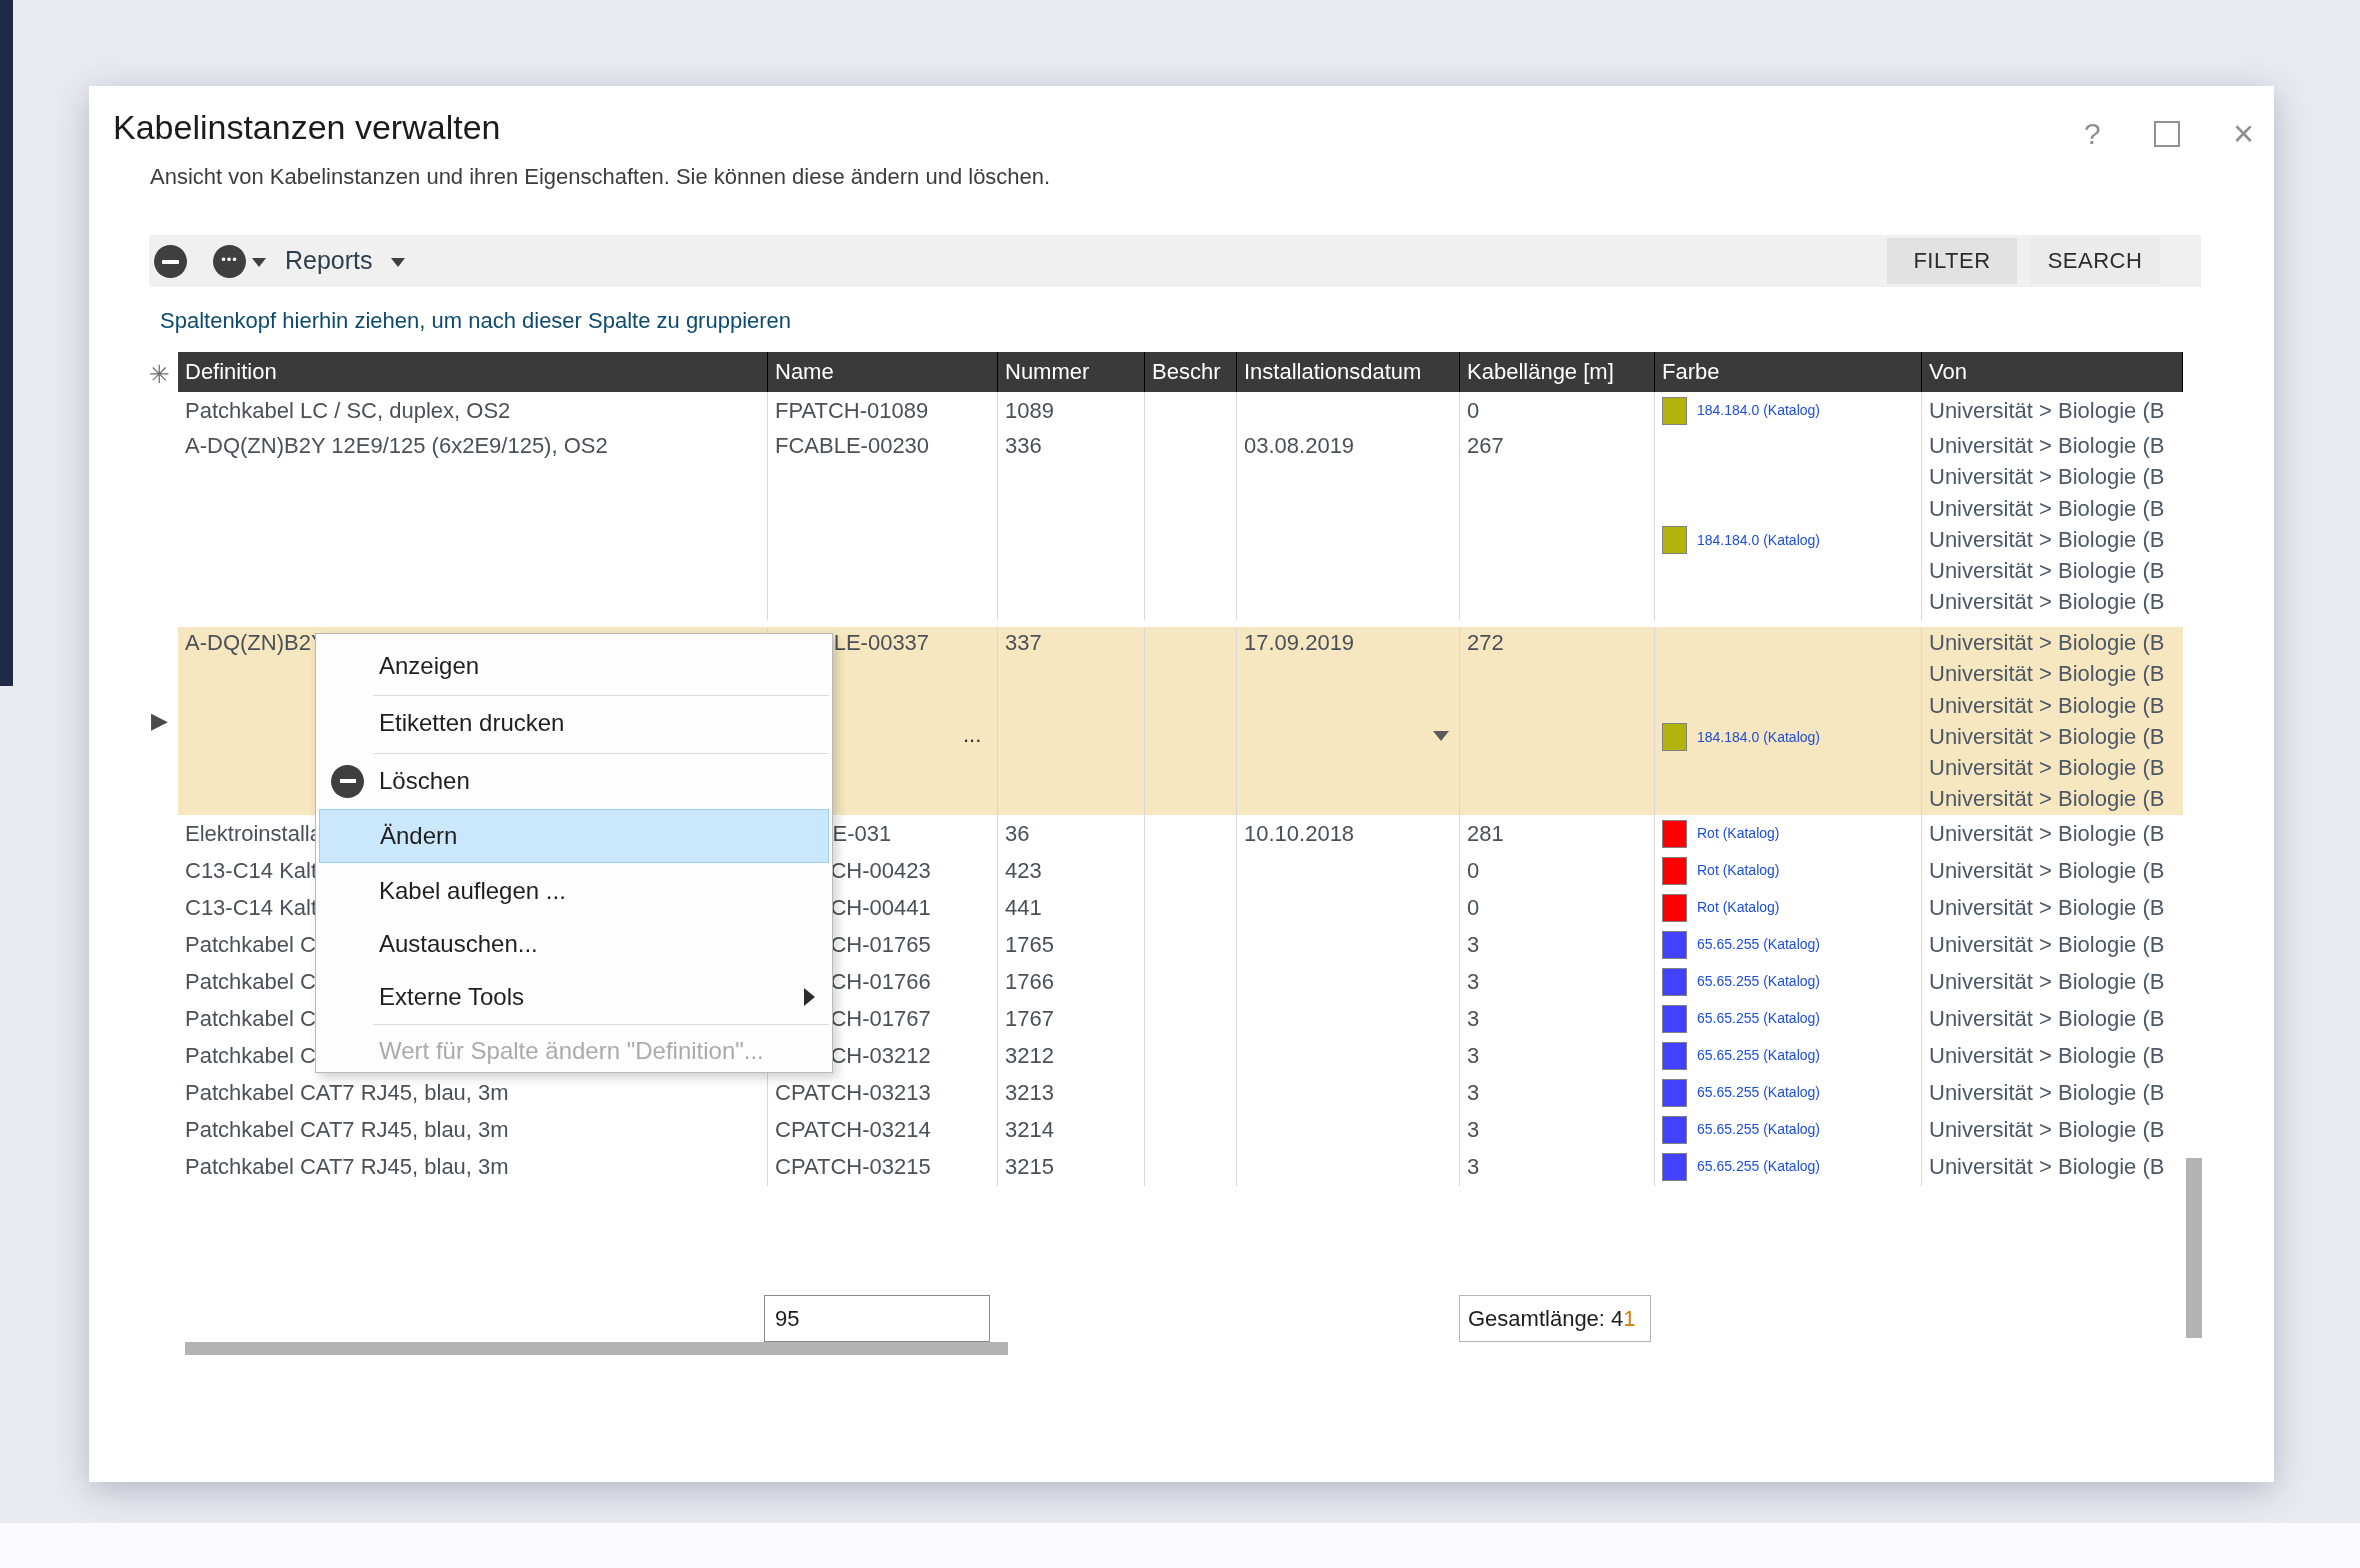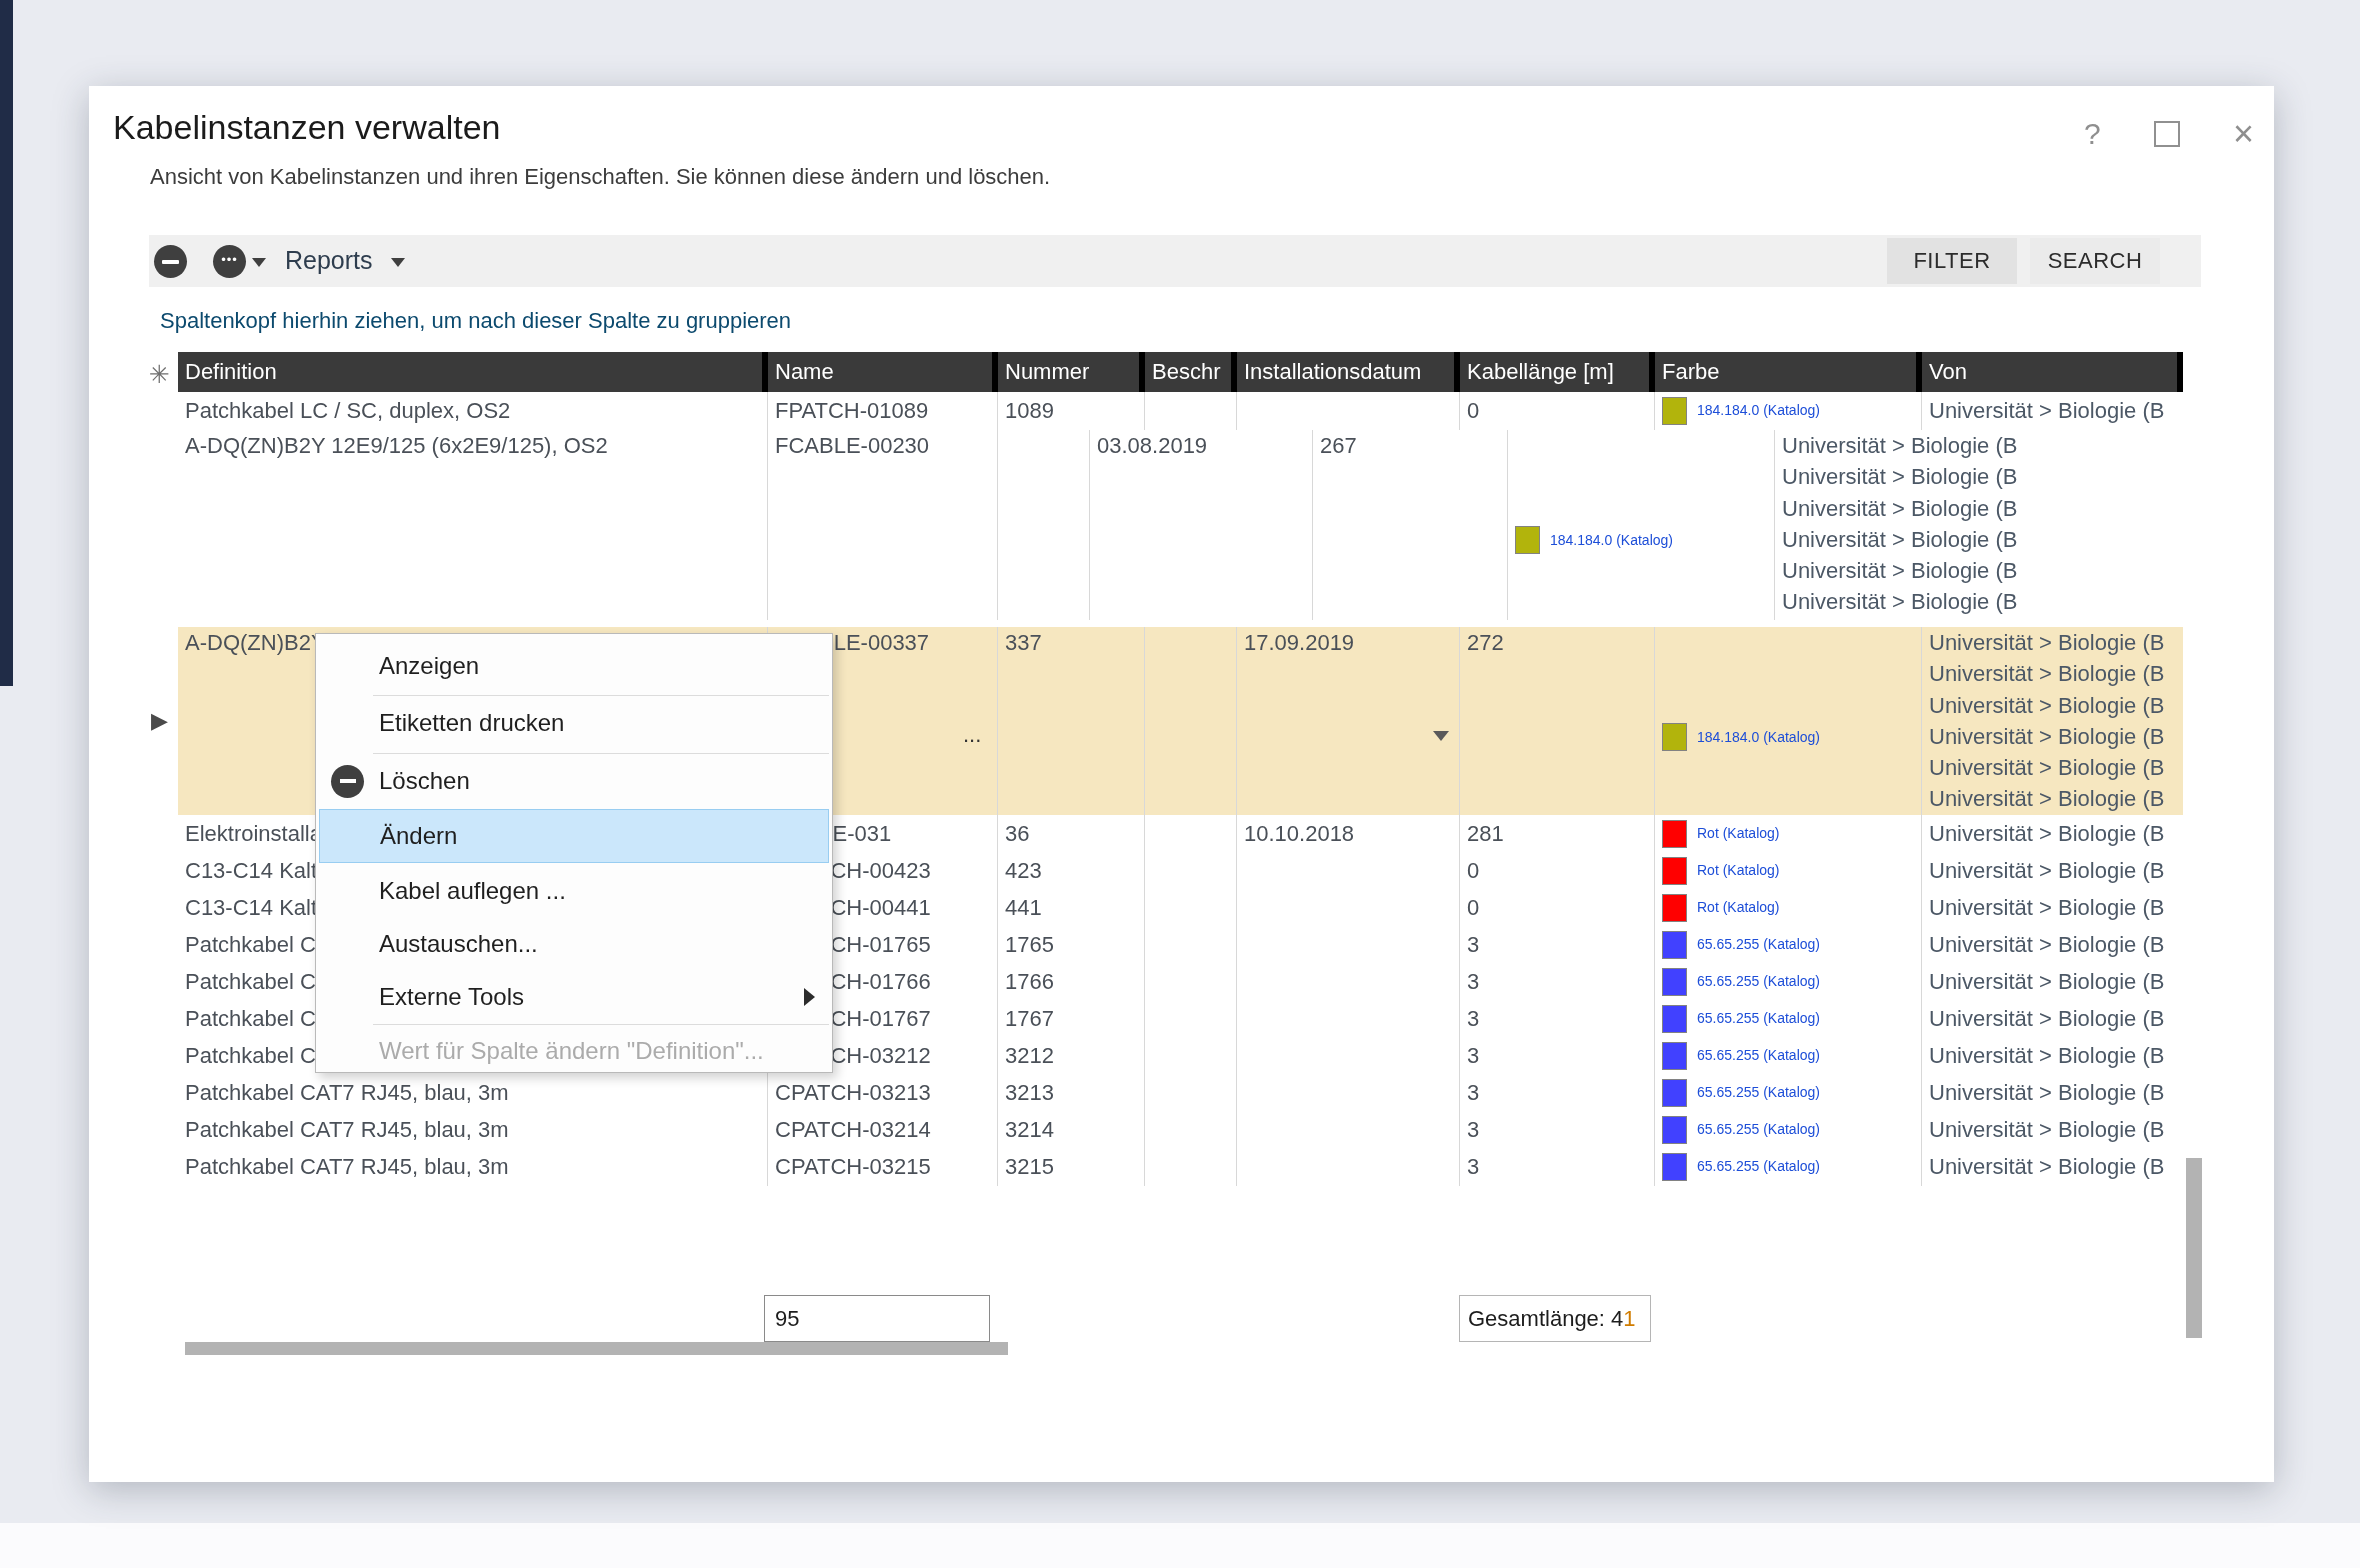--- a/index.html
+++ b/index.html
@@ -32,21 +32,21 @@
   .tb-filter { left:1798px; background:#e2e2e2; }
   .tb-search { left:1941px; background:#ebebeb; }
 
   .group-hint { position:absolute; left:71px; top:222px; font-size:22px; color:#0c4a6e; }
 
   .pin-icon { position:absolute; left:60px; top:274px; font-size:25px; color:#6f6f6f; font-family:"DejaVu Sans",sans-serif; }
   .row-indicator { position:absolute; left:62px; top:622px; font-size:22px; color:#4a4a4a; }
 
   .grid { position:absolute; left:89px; top:266px; width:2005px; height:834px; border-bottom:2px solid #8f8f8f; background:#fff; }
   .grid-header { display:flex; height:40px; background:#3a3a3a; }
-  .gh-cell { color:#fff; font-size:22px; line-height:40px; padding-left:7px; border-right:6px solid #000000; overflow:hidden; white-space:nowrap; }
+  .gh-cell { color:#fff; font-size:22px; line-height:40px; padding-left:7px; border-right:1px solid #000000; overflow:hidden; white-space:nowrap; }
   .grid-body { position:relative; }
   .grow { display:flex; position:relative; background:#fff; }
   .grow.selected { background:#f6e7c0; }
   .gcell { position:relative; border-right:1px solid #d8d8d8; padding-left:7px; font-size:22px; color:#4a5058; overflow:hidden; white-space:nowrap; }
   .single .gcell { line-height:37px; }
   .multi .gcell { line-height:31.3px; }
   .von-line { line-height:31.3px; color:#4c5866; }
   .single .von-line { line-height:37px; }
   .swatch-wrap { position:absolute; left:7px; display:flex; align-items:center; height:31px; }
   .single .swatch-wrap { height:37px; top:0; }
@@ -139,20 +139,21 @@
               <span class="swatch-label">184.184.0  (Katalog)</span>
             </div>
           </div>
           <div class="gcell" style="width: 261px; border-right: none;">
             <div class="von-line">Universität &gt; Biologie (B</div>
           </div>
         </div>
         <div class="grow multi" style="height: 190px; margin-bottom: 7px;">
           <div class="gcell" style="width: 590px;">A-DQ(ZN)B2Y 12E9/125 (6x2E9/125), OS2</div>
           <div class="gcell" style="width: 230px;">FCABLE-00230</div>
+          <div class="gcell" style="width: 147px;">336</div>
           <div class="gcell" style="width: 92px;"></div>
           <div class="gcell" style="width: 223px;">03.08.2019</div>
           <div class="gcell" style="width: 195px;">267</div>
           <div class="gcell" style="width: 267px;">
             <div class="swatch-wrap" style="top: 94.9px;">
               <span class="swatch" style="background: rgb(178, 180, 12);"></span>
               <span class="swatch-label">184.184.0  (Katalog)</span>
             </div>
           </div>
           <div class="gcell" style="width: 261px; border-right: none;">

